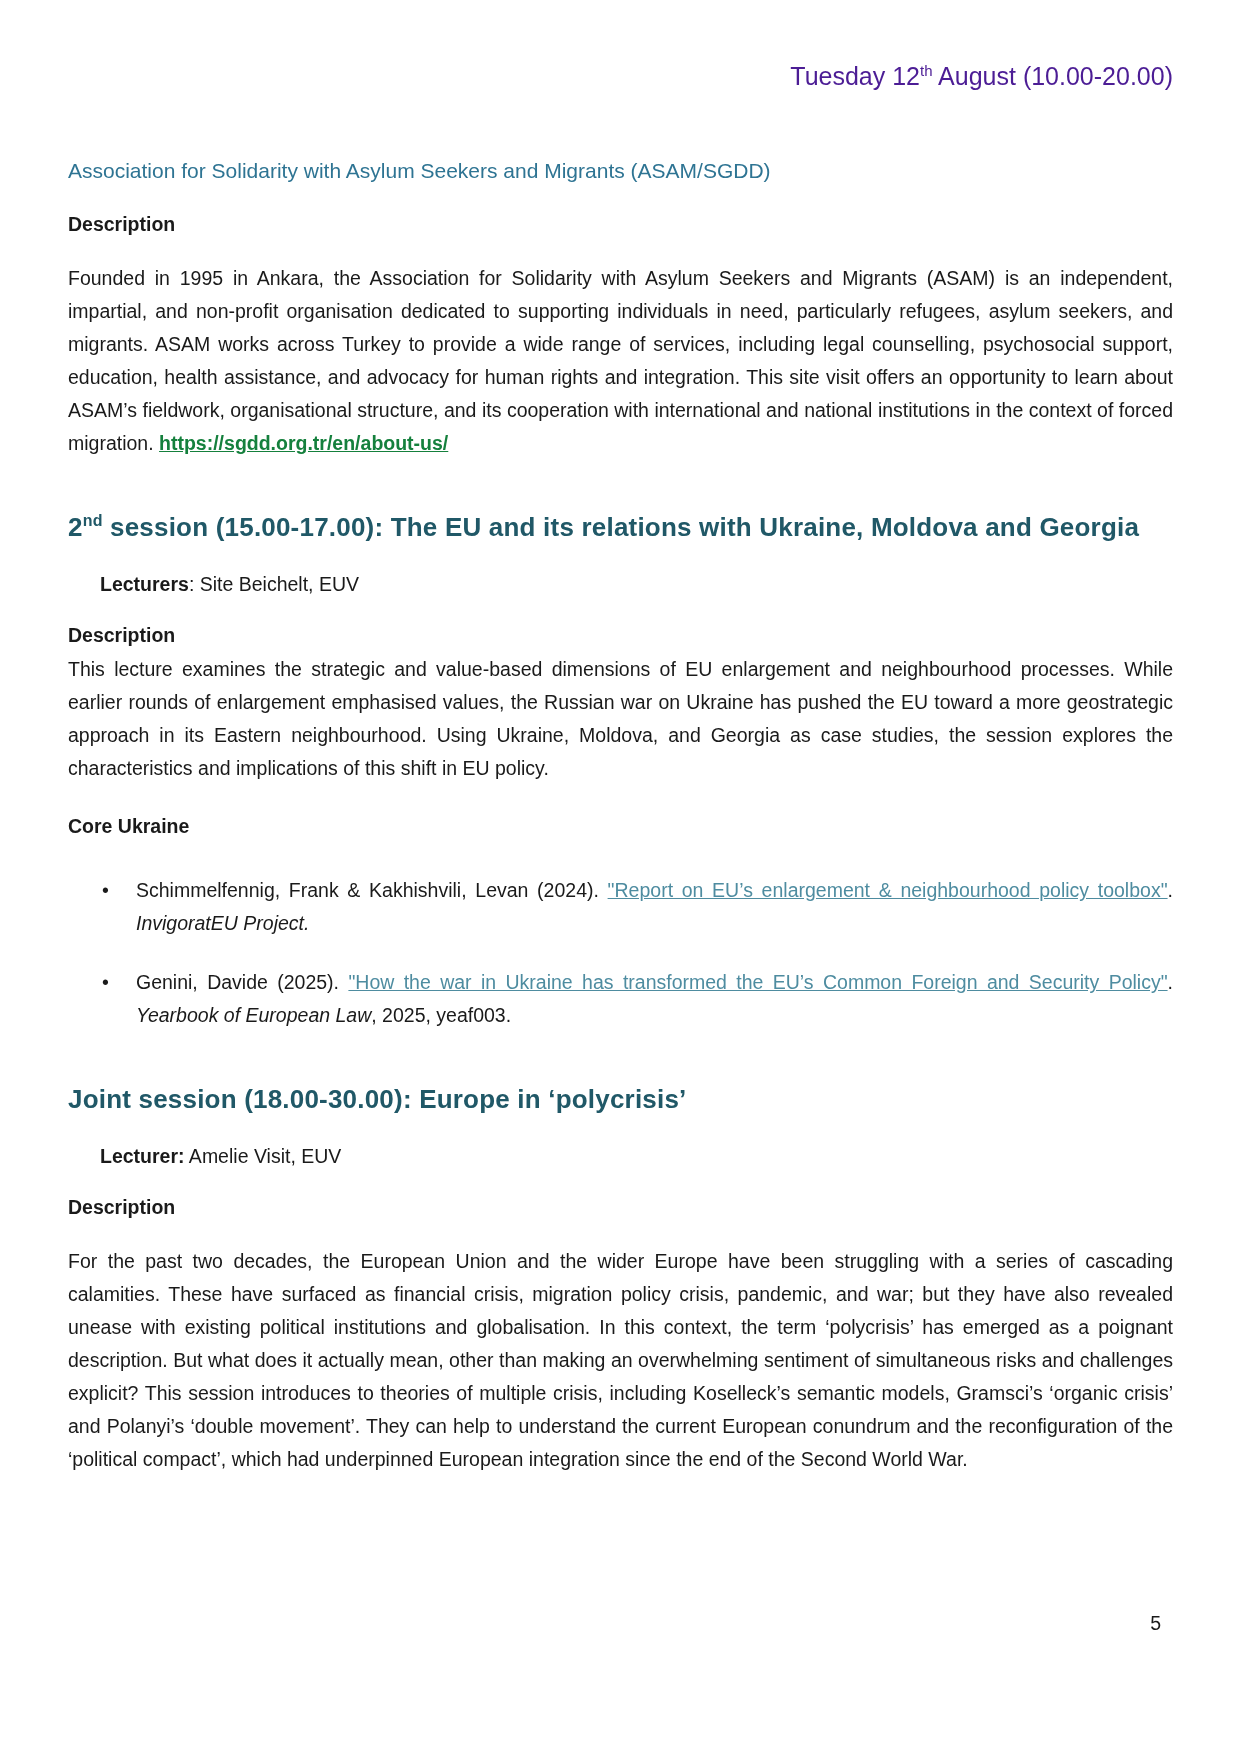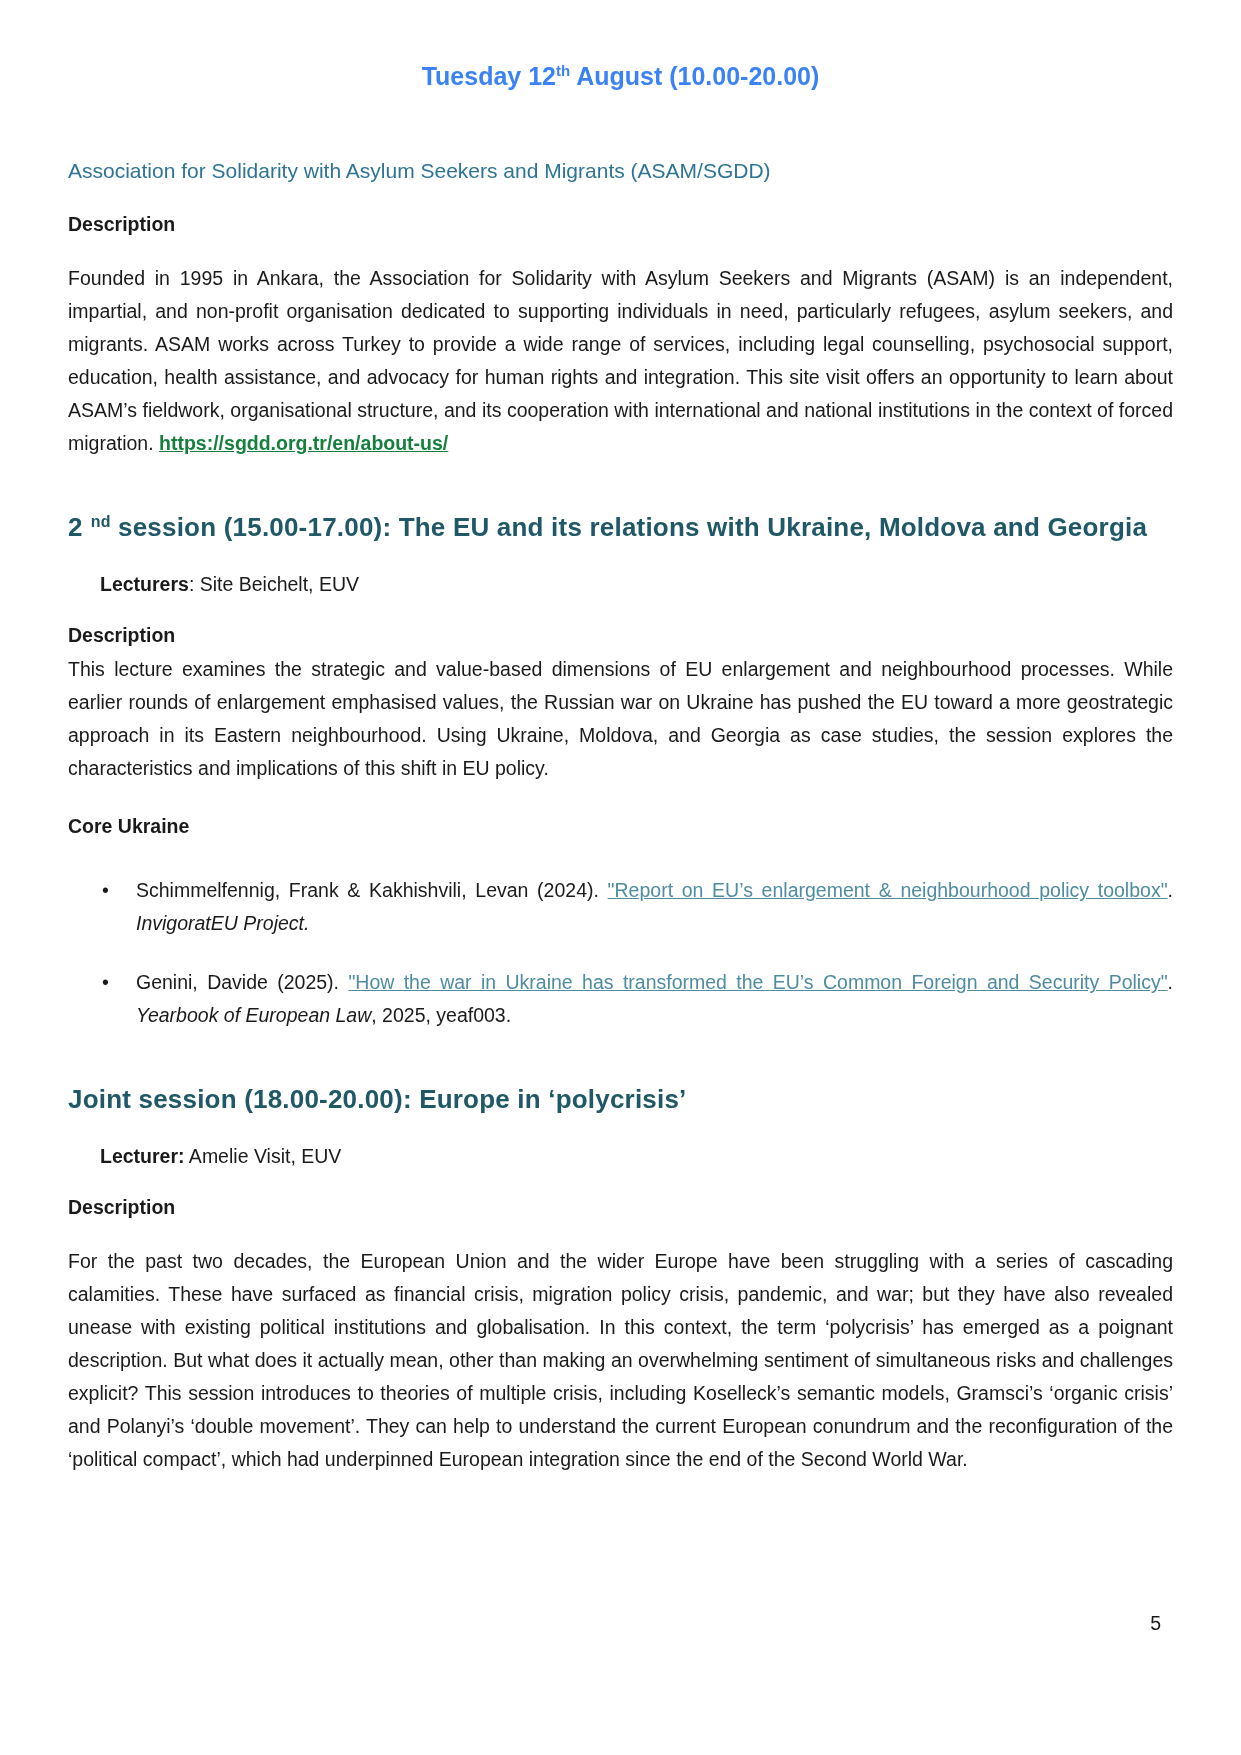--- a/index.html
+++ b/index.html
@@ -9,35 +9,35 @@
     height: 1755px;
     margin: 0 auto;
     background: #ffffff;
     font-family: "Liberation Sans", sans-serif;
     color: #000000;
     box-sizing: border-box;
     padding: 62px 68px 0 68px;
     overflow: hidden;
   }
   .doc-title {
-    text-align: center;
+    text-align: right;
     font-size: 25px;
-    color: #3b82f6;
+    color: #4c1d95;
     margin: 0 0 68px 0;
-    font-weight: 700;
+    font-weight: 400;
   }
   .doc-title sup { font-size: 15px; }
   h2.section-heading {
     font-size: 26px;
     font-weight: 700;
     color: #205867;
     margin: 0 0 30px 0;
     letter-spacing: 0.2px;
   }
-  h2.section-heading sup { font-size: 16px; margin-left: 8px; }
+  h2.section-heading sup { font-size: 16px; }
   .subtitle {
     font-size: 21px;
     color: #2e7493;
     margin: 0 0 30px 0;
   }
   .label {
     font-size: 19.5px;
     font-weight: 700;
     color: #1a1a1a;
     margin: 0 0 26px 0;
@@ -122,21 +122,21 @@
 
     <div class="label">Core Ukraine</div>
 
     <ul class="readings">
       <li><span>Schimmelfennig, Frank &amp; Kakhishvili, Levan (2024). </span><a class="link">"Report on EU’s enlargement &amp; neighbourhood policy toolbox"</a><span>. </span><em>InvigoratEU Project.</em><span></span></li>
       <li><span>Genini, Davide (2025). </span><a class="link">"How the war in Ukraine has transformed the EU’s Common Foreign and Security Policy"</a><span>. </span><em>Yearbook of European Law</em><span>, 2025, yeaf003.</span></li>
     </ul>
   </div>
 
   <div class="section">
-    <h2 class="section-heading">Joint session (18.00-20.00): Europe in ‘polycrisis’</h2>
+    <h2 class="section-heading">Joint session (18.00-30.00): Europe in ‘polycrisis’</h2>
 
     <div class="lecturers"><b>Lecturer:</b><span> Amelie Visit, EUV</span></div>
 
     <div class="label">Description</div>
 
     <p class="body-text">For the past two decades, the European Union and the wider Europe have been struggling with a series of cascading calamities. These have surfaced as financial crisis, migration policy crisis, pandemic, and war; but they have also revealed unease with existing political institutions and globalisation. In this context, the term ‘polycrisis’ has emerged as a poignant description. But what does it actually mean, other than making an overwhelming sentiment of simultaneous risks and challenges explicit? This session introduces to theories of multiple crisis, including Koselleck’s semantic models, Gramsci’s ‘organic crisis’ and Polanyi’s ‘double movement’. They can help to understand the current European conundrum and the reconfiguration of the ‘political compact’, which had underpinned European integration since the end of the Second World War.</p>
   </div>
 
   <div class="page-number">5</div>
 

